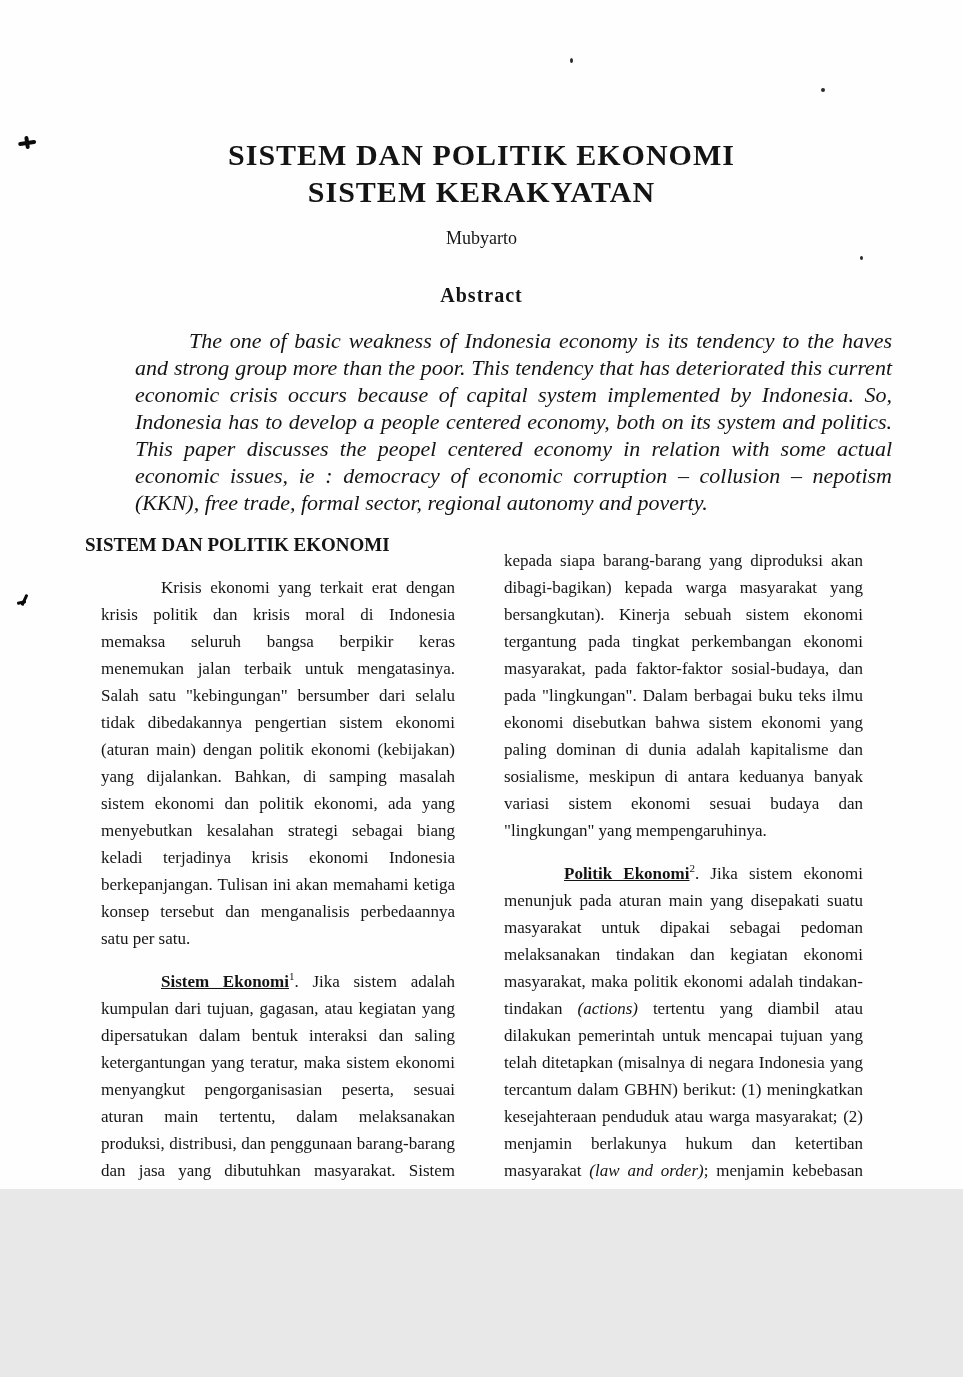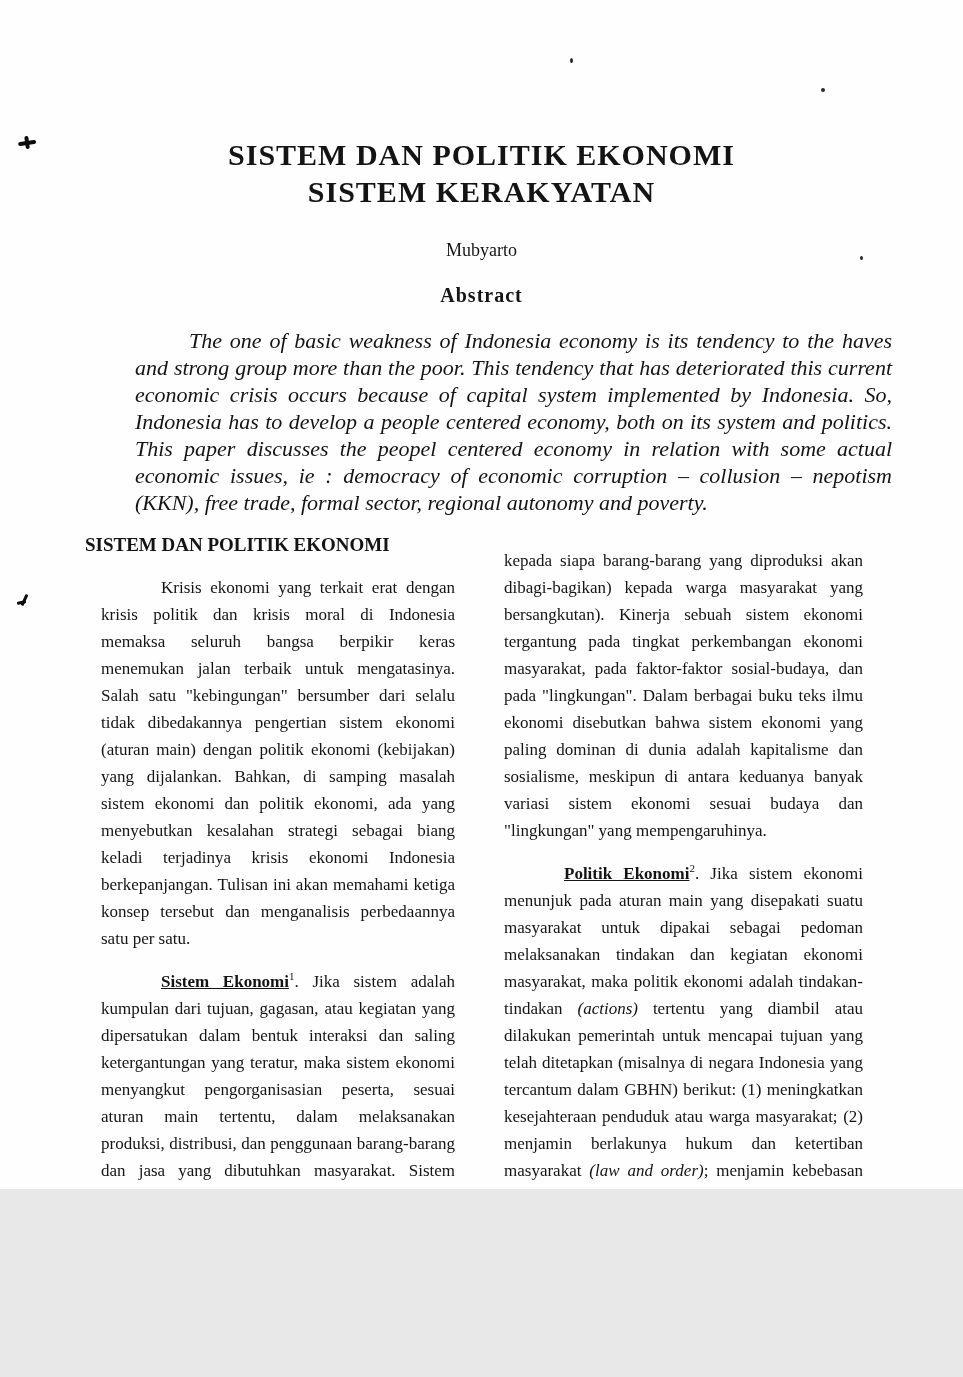--- a/index.html
+++ b/index.html
@@ -27,21 +27,21 @@
     text-align: center;
   }
   .title-line {
     font-size: 30px;
     font-weight: bold;
     letter-spacing: 1px;
     line-height: 37px;
   }
   .author {
     position: absolute;
-    top: 240px;
+    top: 228px;
     left: 0;
     width: 963px;
     text-align: center;
     font-size: 18px;
   }
   .abstract-heading {
     position: absolute;
     top: 284px;
     left: 0;
     width: 963px;

